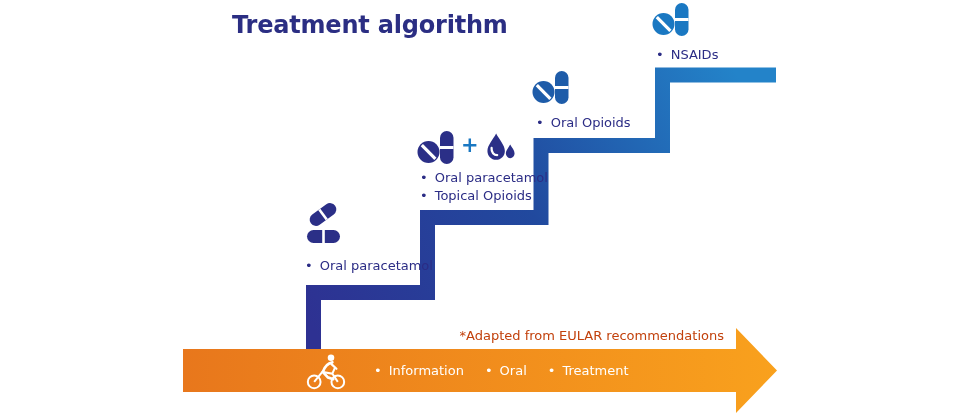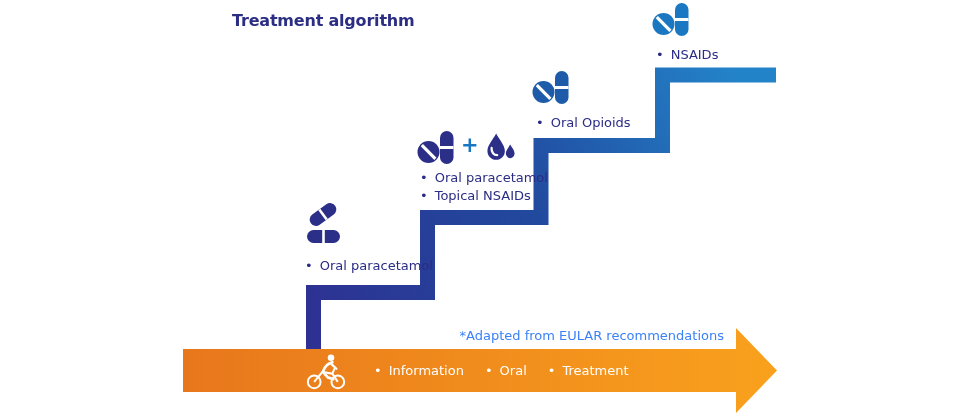--- a/index.html
+++ b/index.html
@@ -2,39 +2,39 @@
 <html><head>
 <meta charset="utf-8">
 <style>
   html,body{margin:0;padding:0;background:#fff;}
   .canvas{
     position:relative;width:970px;height:416px;background:#fff;overflow:hidden;
     font-family:"DejaVu Sans","Liberation Sans",sans-serif;
   }
   .title{
     position:absolute;left:232px;top:11px;
-    font-size:16px;font-weight:bold;color:#2B2E83;letter-spacing:-0.2px;
+    font-size:24px;font-weight:bold;color:#2B2E83;letter-spacing:-0.2px;
   }
   .layer{position:absolute;left:0;top:0;}
   .step{position:absolute;}
   .icon-row{display:flex;align-items:center;gap:6px;}
   .plus{font-size:21px;font-weight:bold;line-height:1;margin-top:-4px;}
   .lbl{display:flex;align-items:baseline;font-size:13px;color:#2B2C85;line-height:18px;white-space:nowrap;}
   .bullet{margin-right:7px;font-size:13px;}
   .step1{left:303px;top:200px;}
   .step1 .lbl{margin-top:6px;margin-left:2px;}
   .step2{left:417px;top:130px;}
   .step2 .labels{margin-top:4px;margin-left:3px;}
   .step3{left:532px;top:70px;}
   .step3 .lbl{margin-top:5px;margin-left:4px;}
   .step4{left:652px;top:2px;}
   .step4 .lbl{margin-top:5px;margin-left:4px;}
   .footnote{
     position:absolute;right:246px;top:328px;
-    font-size:13px;color:#3b82f6;white-space:nowrap;
+    font-size:13px;color:#c2410c;white-space:nowrap;
   }
   .baseline-labels{
     position:absolute;left:374px;top:349px;height:43px;
     display:flex;align-items:center;gap:21px;color:#fff;font-size:13px;
   }
   .baseline-labels .lbl{color:#fff;}
   .cyclist{position:absolute;left:306px;top:351px;}
 </style>
 </head>
 <body>
@@ -97,21 +97,21 @@
         <path d="M6.8 16.5 C 6.4 21, 9.2 23.8, 12.6 23.8" stroke="#fff" stroke-width="2.3" fill="none" stroke-linecap="round"></path>
       </svg>
     </div>
     <div class="labels">
       <div class="lbl">
         <span class="bullet">•</span>
         <span>Oral paracetamol</span>
       </div>
       <div class="lbl">
         <span class="bullet">•</span>
-        <span>Topical NSAIDs</span>
+        <span>Topical Opioids</span>
       </div>
     </div>
   </div>
 
   <div class="step step3">
     <svg width="38" height="35" viewBox="0 0 38 35">
       <g fill="#1E5CA9">
         <circle cx="11.5" cy="22" r="11"></circle>
         <rect x="23" y="1" width="13.5" height="33" rx="6.75"></rect>
       </g>

